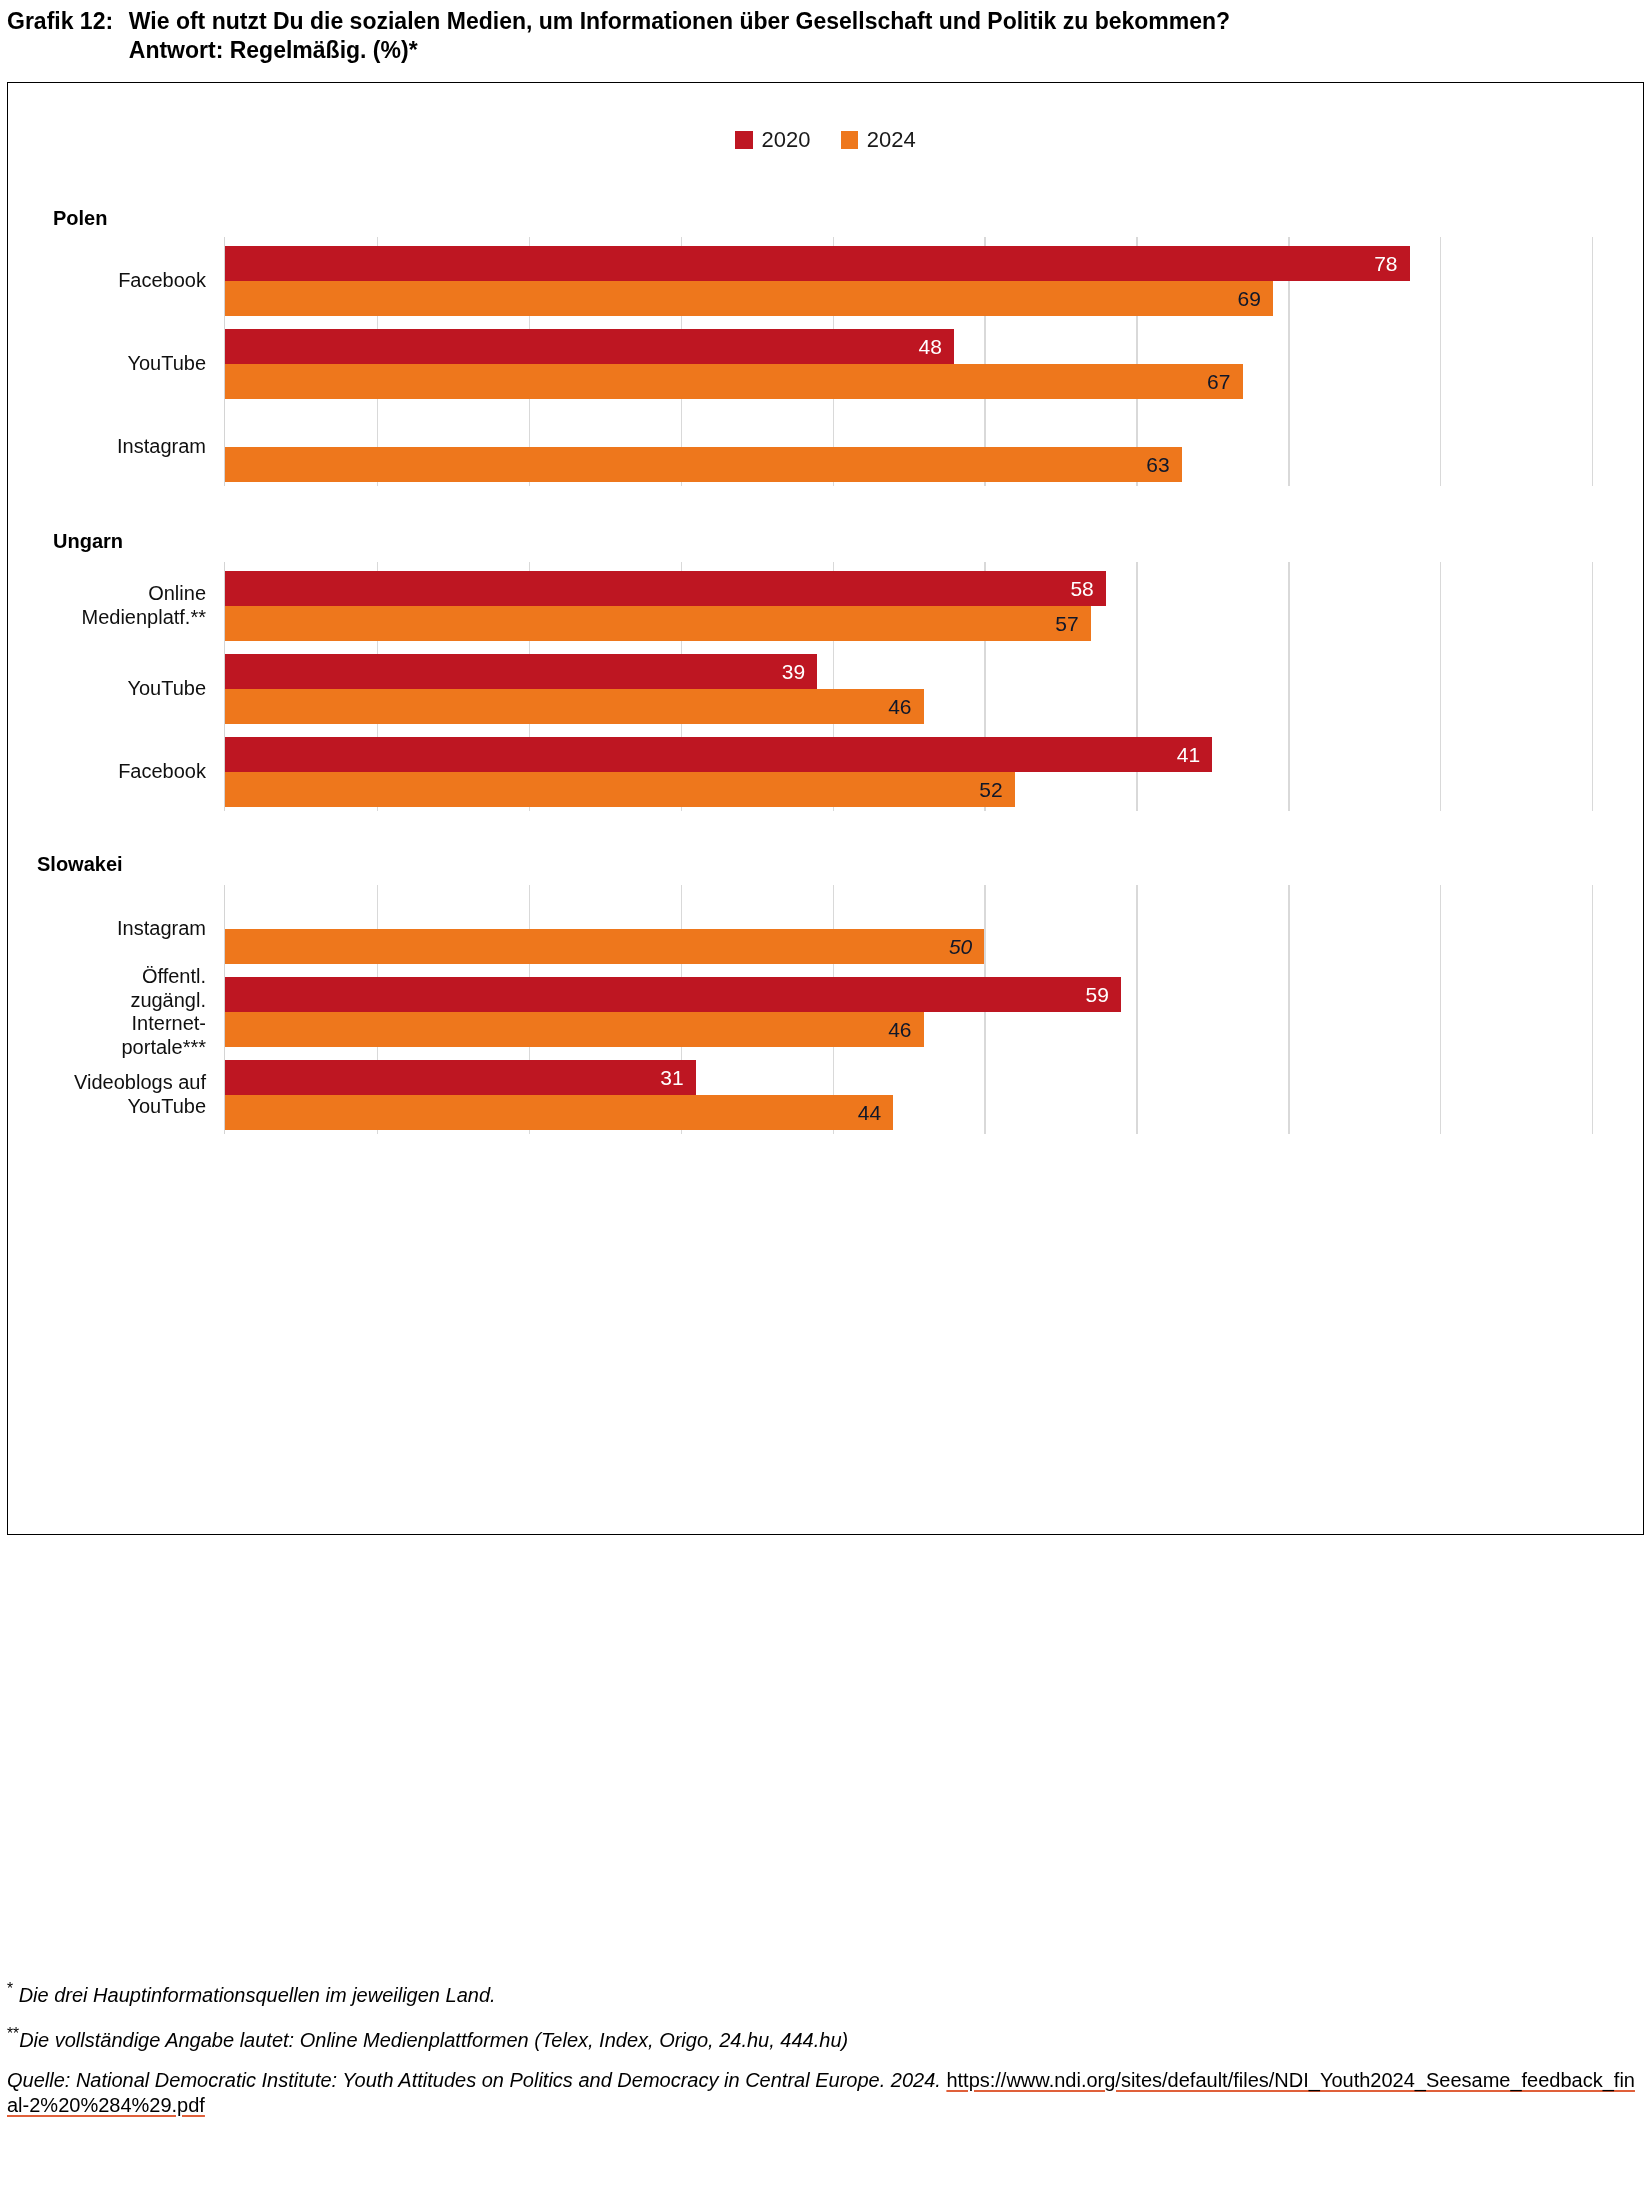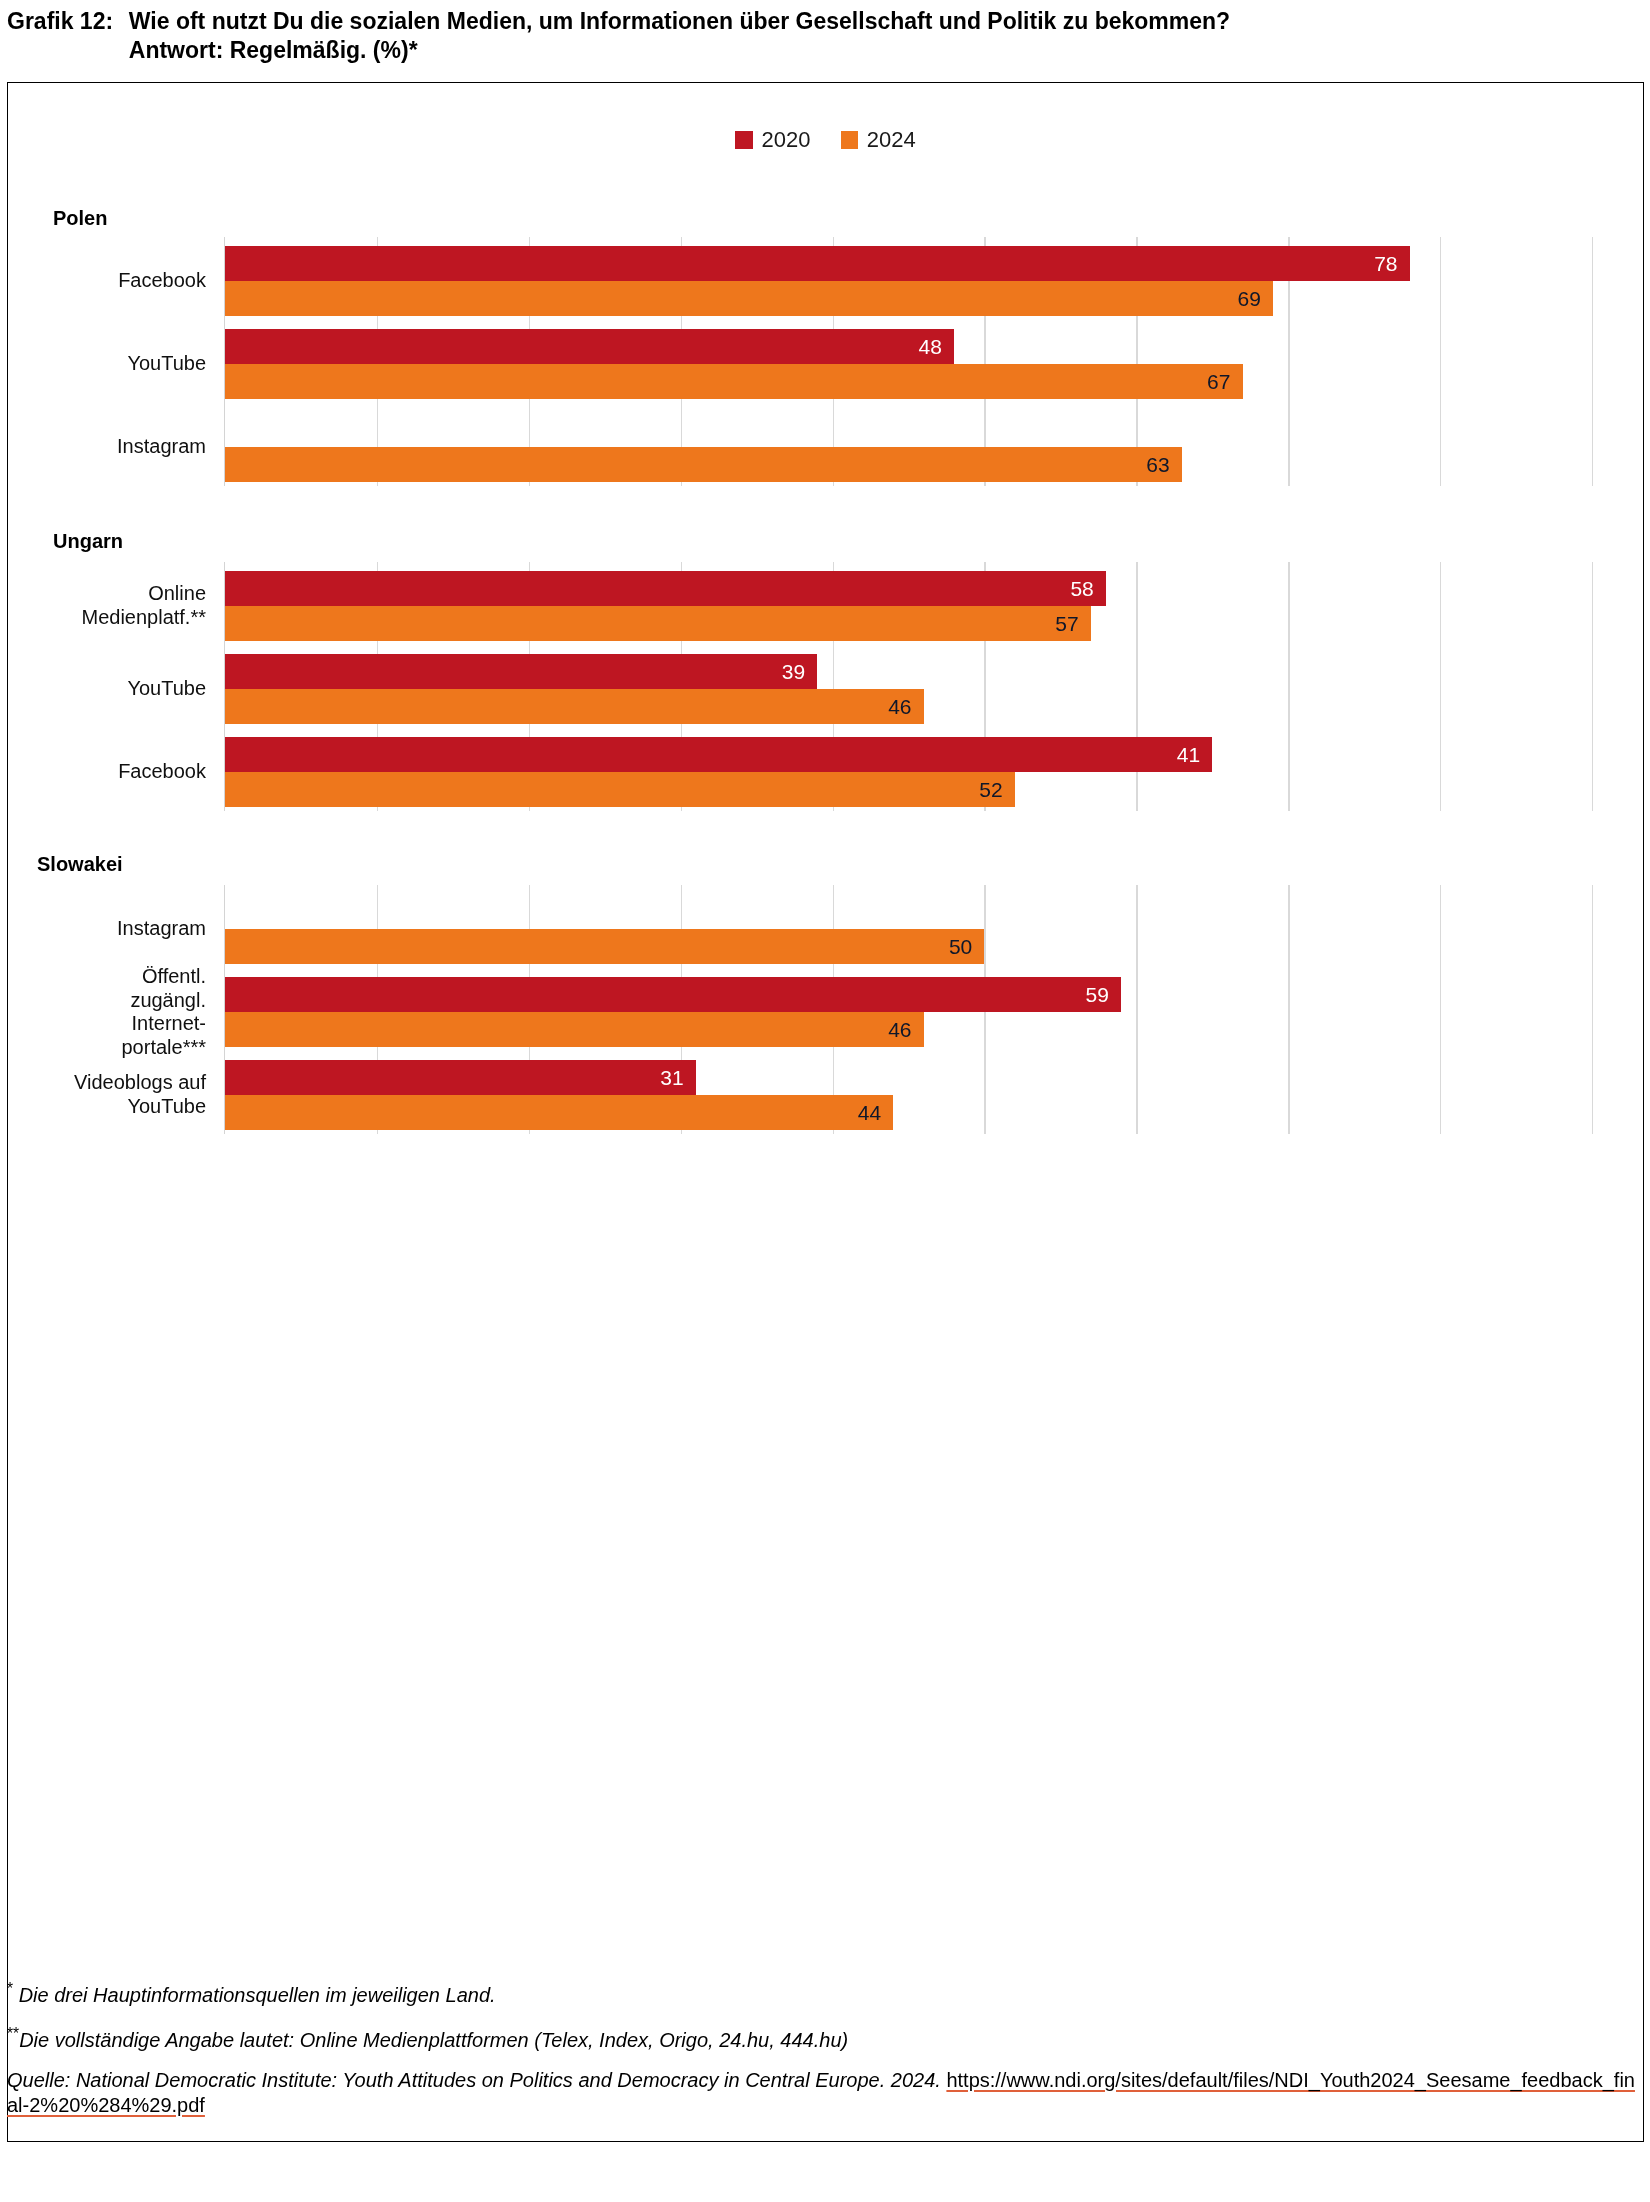--- a/index.html
+++ b/index.html
@@ -18,21 +18,21 @@
     display: flex; align-items: flex-start;
     font-weight: bold; font-size: 23px; line-height: 1.28;
   }
   .title-label { flex: 0 0 auto; white-space: nowrap; padding-right: 15.7px; }
   .title-text { flex: 1 1 auto; }
   .title-line2 { display: block; }
 
   
   .chart-frame {
     position: absolute; left: 7px; top: 82px;
-    width: 1637px; height: 2060px;
+    width: 1637px; height: 1453px;
     border: 1.3px solid #000000;
     background: #ffffff;
   }
 
   
   .legend {
     position: absolute; left: 0; top: 44px; width: 100%;
     display: flex; justify-content: center; align-items: center; gap: 30px;
   }
   .legend-item { display: flex; align-items: center; gap: 8.7px; }
@@ -214,21 +214,21 @@
               <div class="gridline" style="left: 44.4444%;"></div>
               <div class="gridline" style="left: 55.5556%;"></div>
               <div class="gridline" style="left: 66.6667%;"></div>
               <div class="gridline" style="left: 77.7778%;"></div>
               <div class="gridline" style="left: 88.8889%;"></div>
               <div class="gridline" style="left: 100%;"></div>
             </div>
             <div class="rows">
               <div class="row" style="top: 8.7px; height: 70px;">
                 <div class="cat-label">Instagram</div>
-                <div class="bar y2024" style="width: 55.5556%;">
+                <div class="bar y2024" style="width: 55.5556%; font-style: italic;">
                   <span class="bar-value">50</span>
                 </div>
               </div>
               <div class="row" style="top: 92px; height: 70px;">
                 <div class="cat-label">Öffentl.<br>zugängl.<br>Internet-<br>portale***</div>
                 <div class="bar y2020" style="width: 65.5556%;">
                   <span class="bar-value">59</span>
                 </div>
                 <div class="bar y2024" style="width: 51.1111%;">
                   <span class="bar-value">46</span>

